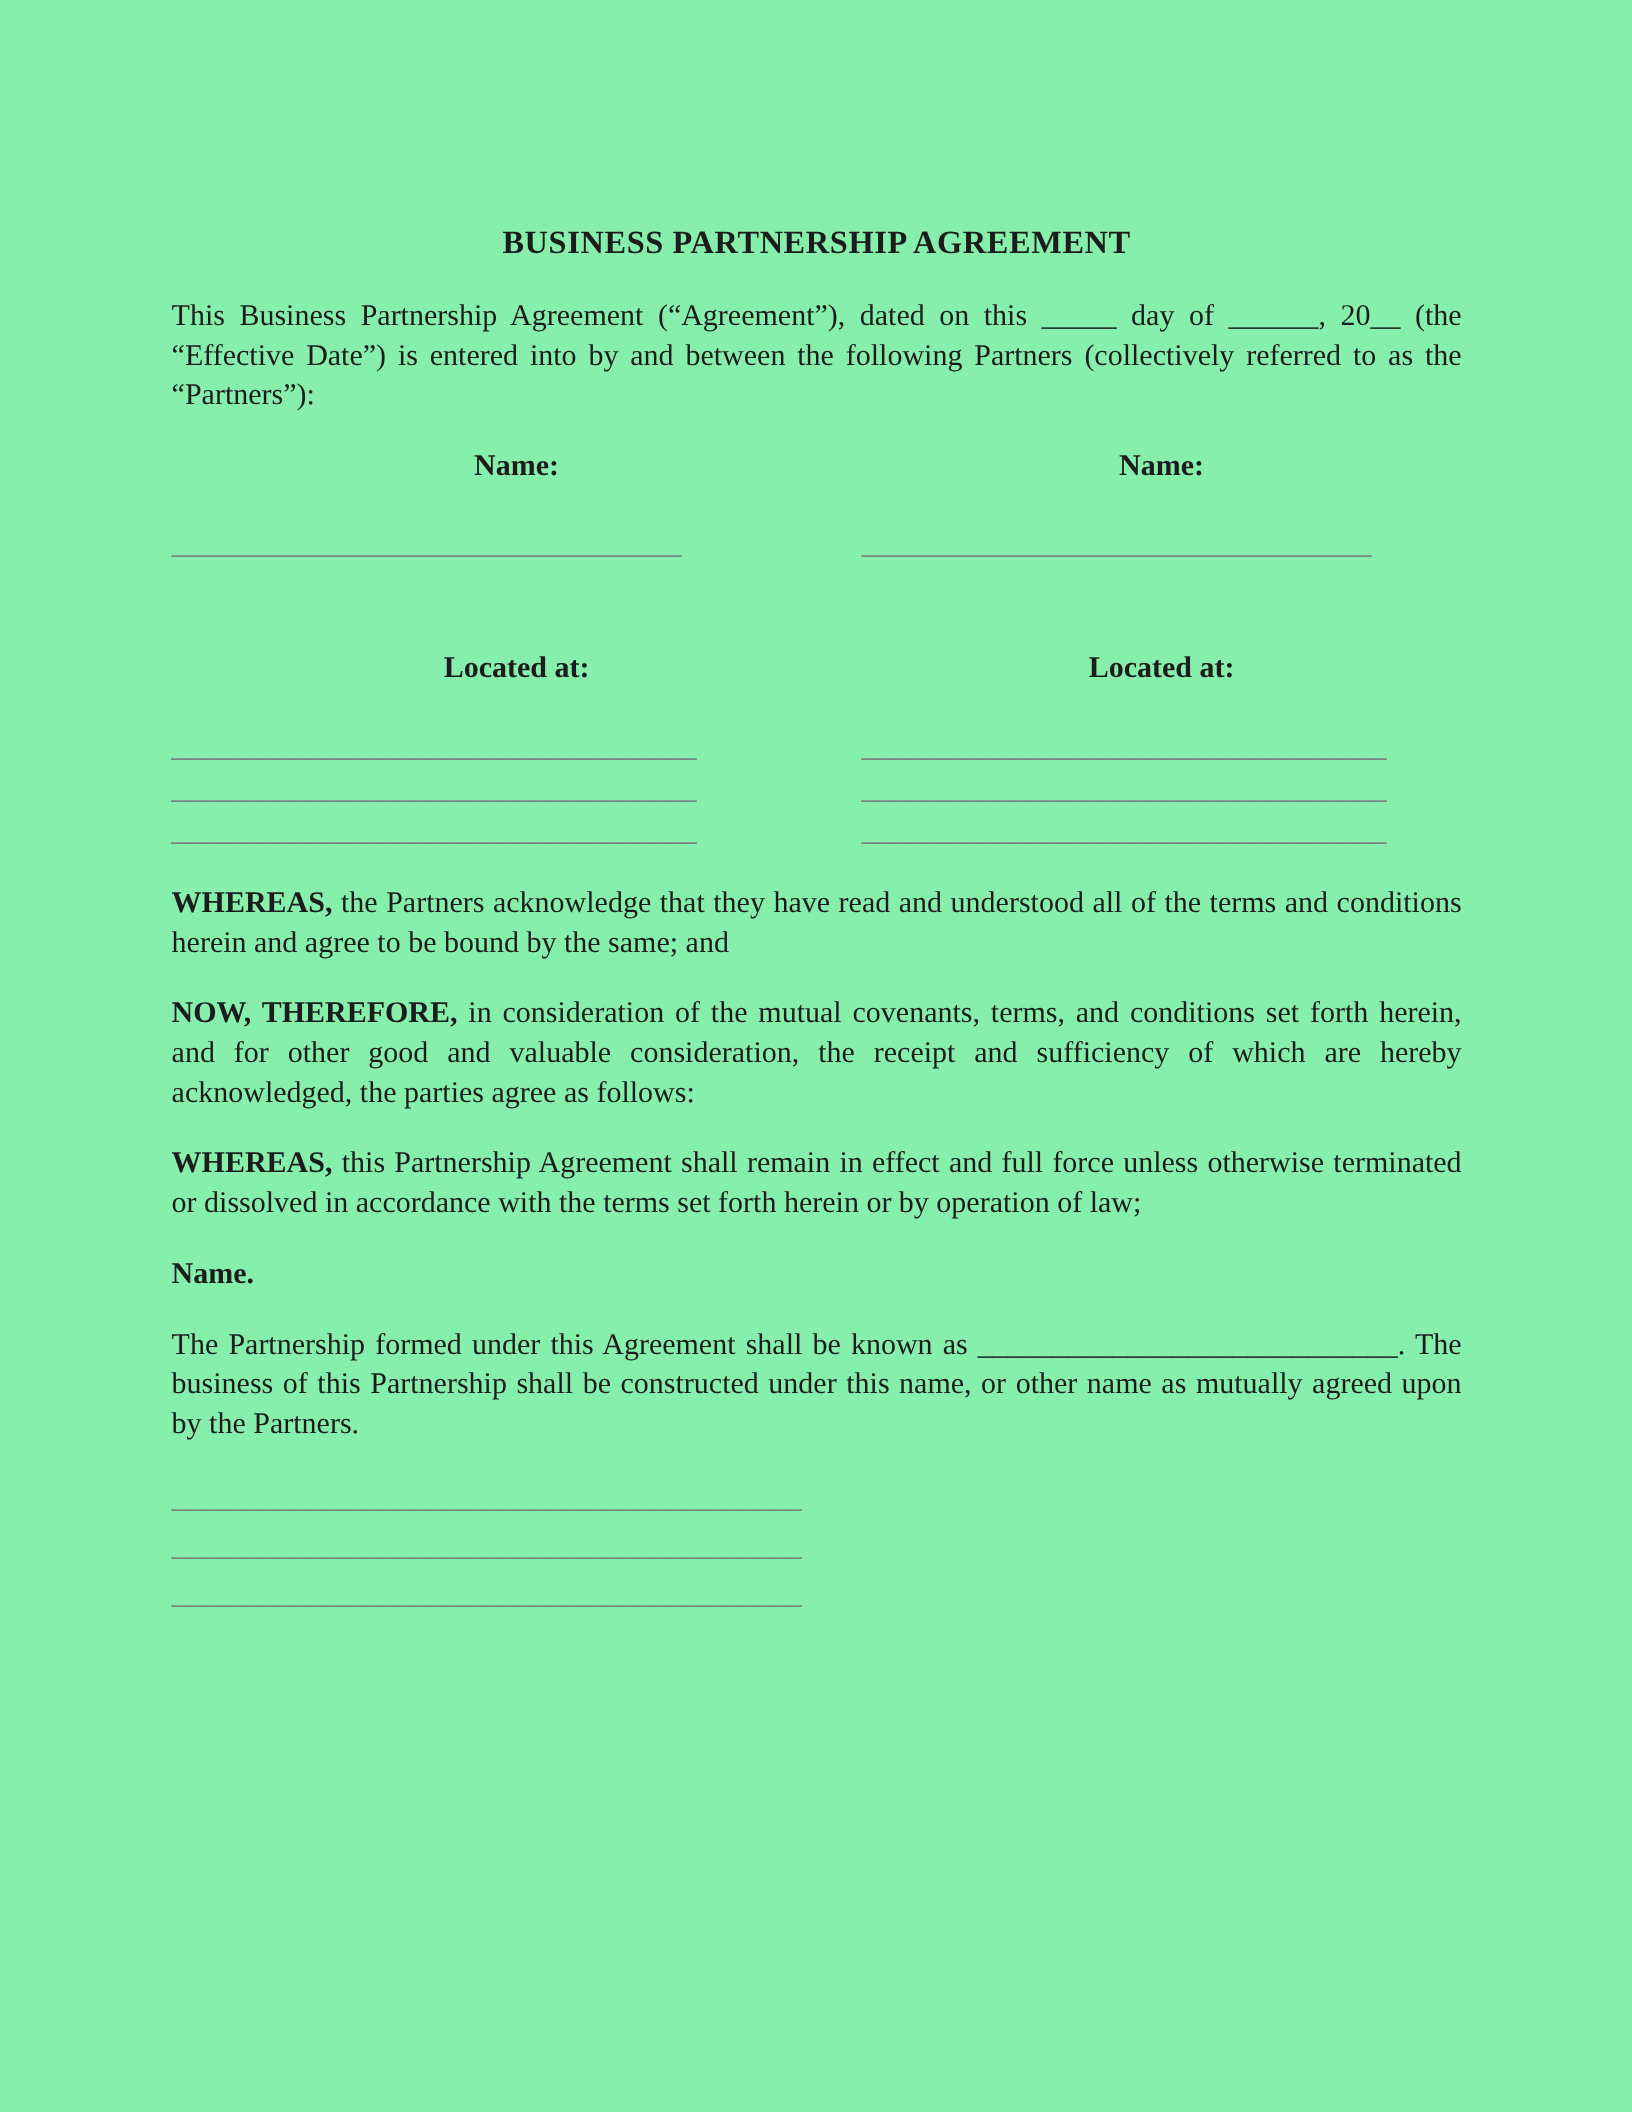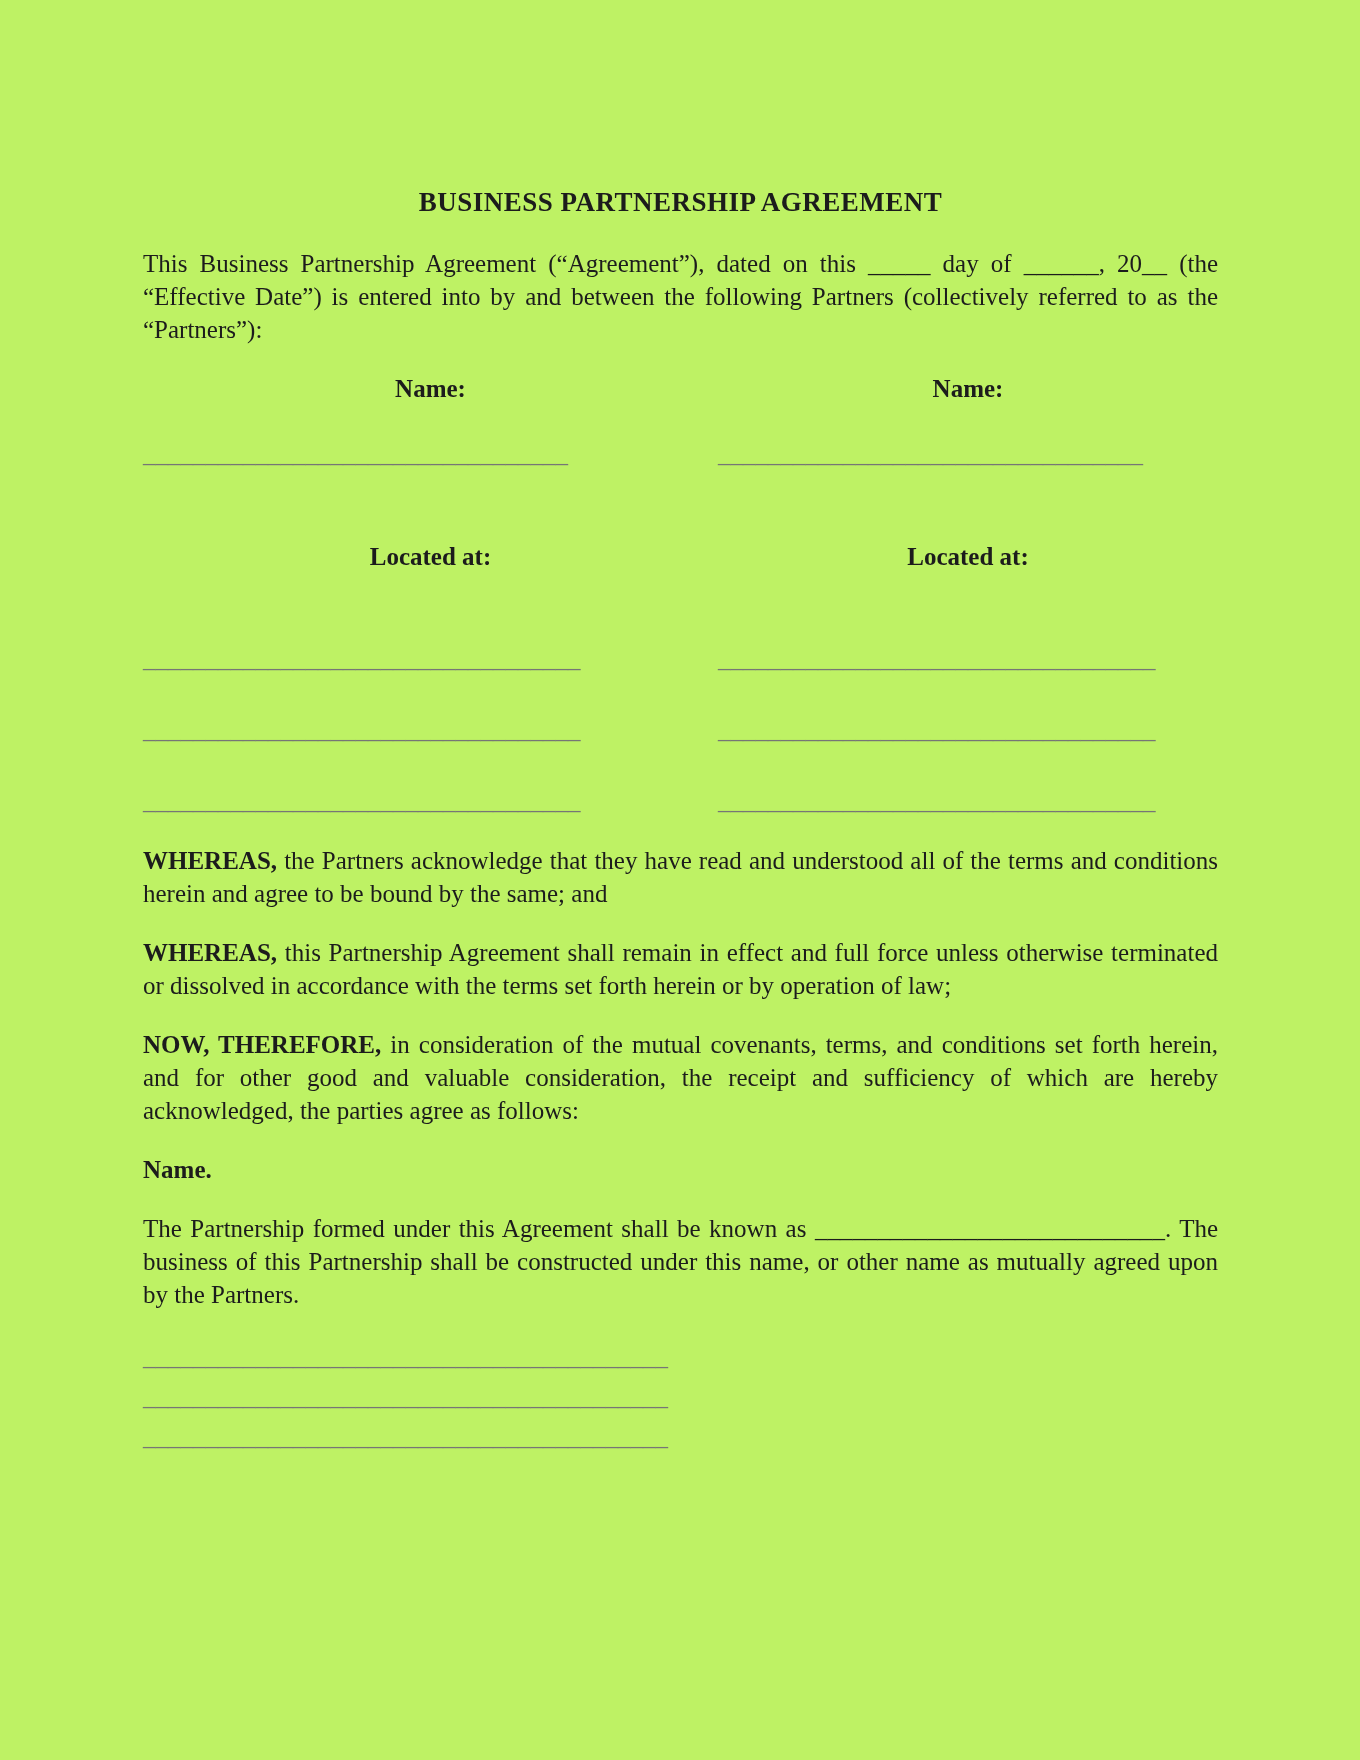--- a/index.html
+++ b/index.html
@@ -5,21 +5,21 @@
   html, body {
     margin: 0;
     padding: 0;
     background: #ffffff;
   }
   .page {
     position: relative;
     width: 1360px;
     height: 1760px;
     box-sizing: border-box;
-    background: #bef264;
+    background: #86efac;
     padding: 186px 142px 0 143px;
     color: #1c1c1c;
     font-family: "Liberation Serif", serif;
     font-size: 25px;
     line-height: 33px;
     overflow: hidden;
   }
   .doc-title {
     font-size: 27px;
     font-weight: bold;
@@ -52,21 +52,20 @@
   .name-line-row {
     margin: 0 0 70px 0;
     font-family: Liberation Serif, serif;
   }
   .loc-lines-row {
     line-height: 35px;
     margin: 0 0 26px 0;
   }
   .loc-lines-row .cell div {
     white-space: nowrap;
-    margin-top: 36px;
   }
   .section-heading {
     font-weight: bold;
     margin: 0 0 26px 0;
   }
   .principal-par {
     margin: 0 0 30px 0;
   }
   .bottom-lines {
     line-height: 40px;
@@ -113,25 +112,25 @@
       <div class="fill-line">___________________________________</div>
     </div>
   </div>
 
 
   <p class="body-par">
     <span class="lead">WHEREAS,</span><span> the Partners acknowledge that they have read and understood all of the terms and conditions herein and agree to be bound by the same; and</span>
   </p>
 
   <p class="body-par">
-    <span class="lead">WHEREAS,</span><span> this Partnership Agreement shall remain in effect and full force unless otherwise terminated or dissolved in accordance with the terms set forth herein or by operation of law;</span>
+    <span class="lead">NOW, THEREFORE,</span><span> in consideration of the mutual covenants, terms, and conditions set forth herein, and for other good and valuable consideration, the receipt and sufficiency of which are hereby acknowledged, the parties agree as follows:</span>
   </p>
 
   <p class="body-par">
-    <span class="lead">NOW, THEREFORE,</span><span> in consideration of the mutual covenants, terms, and conditions set forth herein, and for other good and valuable consideration, the receipt and sufficiency of which are hereby acknowledged, the parties agree as follows:</span>
+    <span class="lead">WHEREAS,</span><span> this Partnership Agreement shall remain in effect and full force unless otherwise terminated or dissolved in accordance with the terms set forth herein or by operation of law;</span>
   </p>
 
   <p class="section-heading">Name.</p>
 
   <p class="body-par">
     <span>The Partnership formed under this Agreement shall be known as </span><span class="inline-blank">____________________________</span><span>. The business of this Partnership shall be constructed under this name, or other name as mutually agreed upon by the Partners.</span>
   </p>
 
 
 

